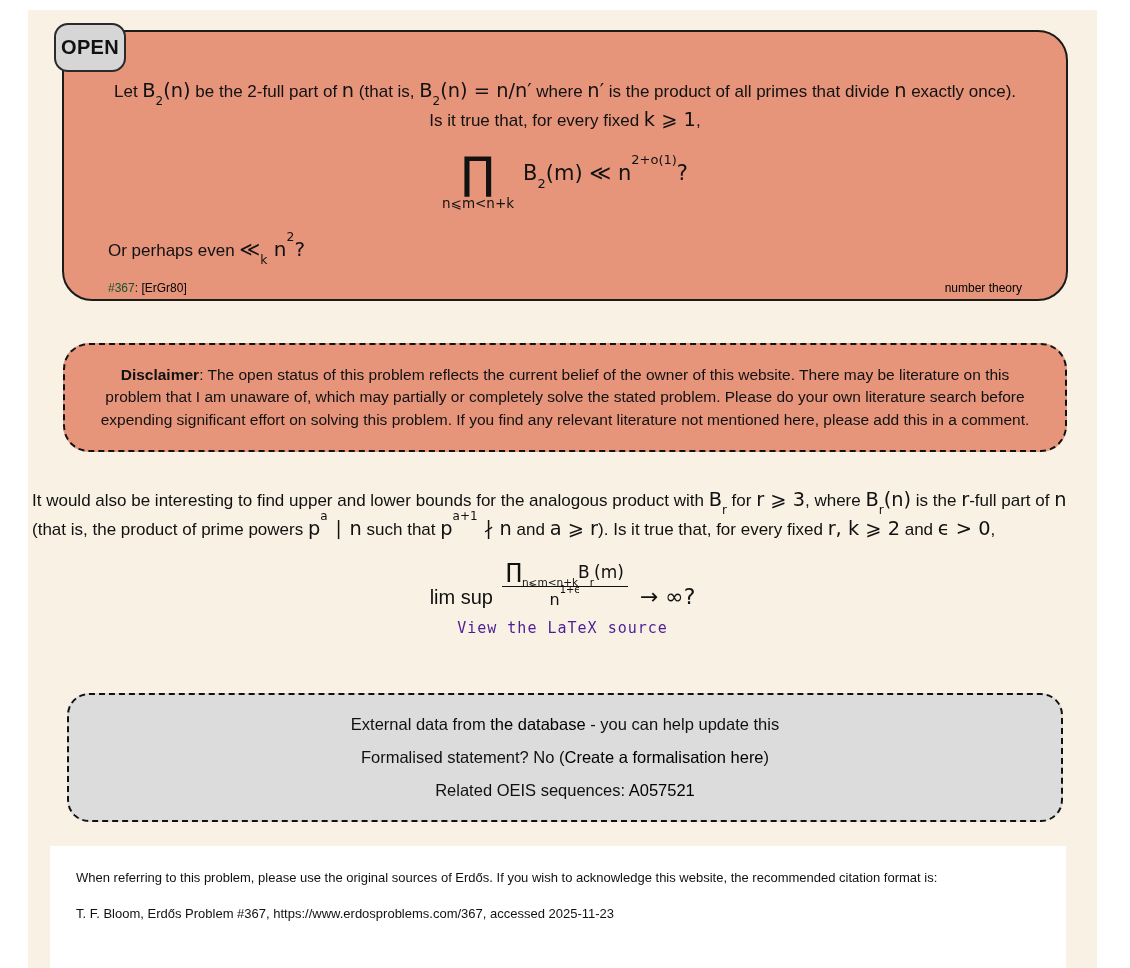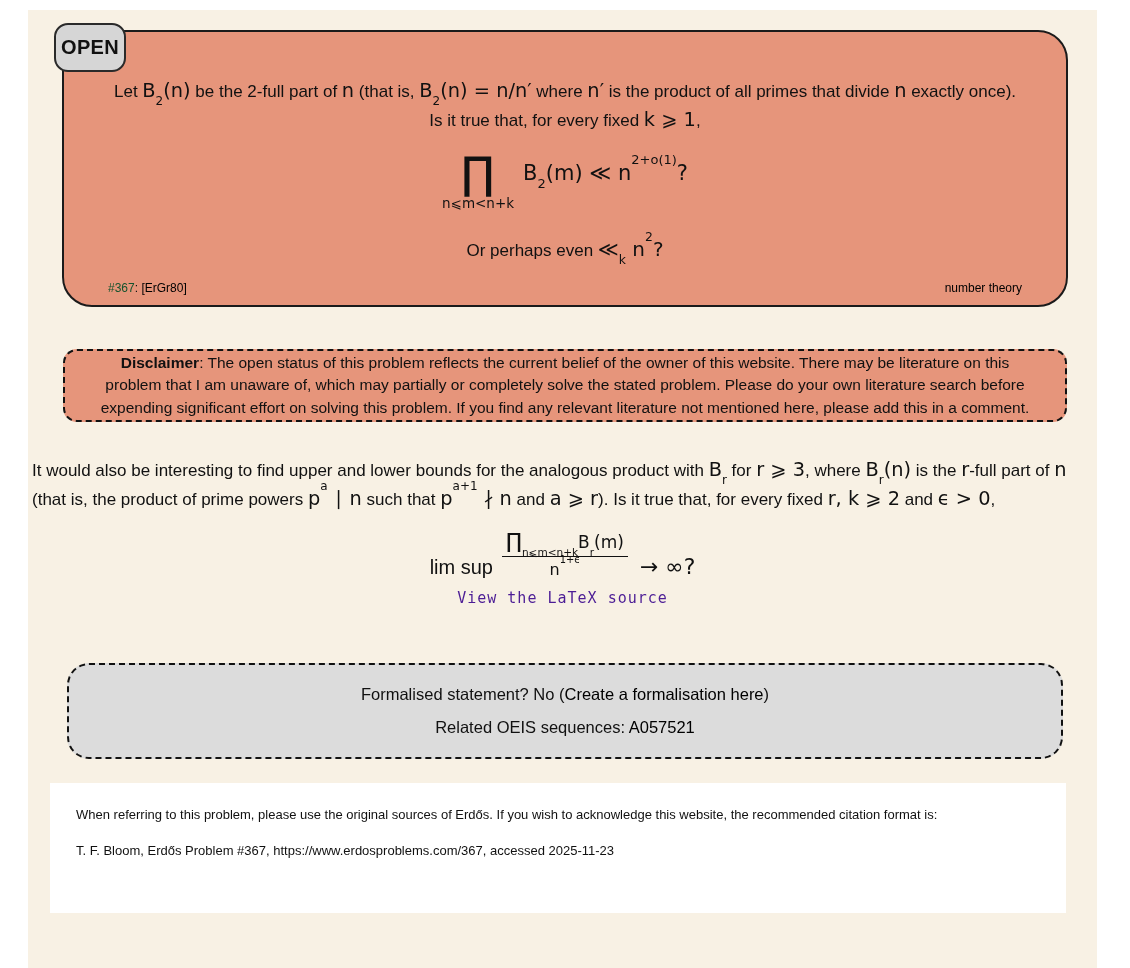--- a/index.html
+++ b/index.html
@@ -8,21 +8,21 @@
   .page { position:relative; width:1130px; height:968px; background:#ffffff; overflow:hidden; }
   .content { position:absolute; left:28px; top:10px; right:33px; bottom:0; background:#f8f1e4; }
 
   
   .problem-box {
     position:relative;
     margin:20px 29px 0 34px;
     background:#e6957b;
     border:2.5px solid #1b1b1b;
     border-radius:30px;
-    padding:44px 44px 10px 44px;
+    padding:44px 44px 4px 44px;
   }
   .open-badge {
     position:absolute; top:-9px; left:-10px;
     width:72px; height:49px;
     background:#d6d6d6;
     border:2.5px solid #2a2a2a;
     border-radius:14px;
     display:flex; align-items:center; justify-content:center;
     font-weight:bold; font-size:20px; letter-spacing:0.3px;
   }
@@ -30,34 +30,34 @@
   .math { font-family:"DejaVu Sans", sans-serif; font-size:1.14em; }
   sup { font-size:62%; position:relative; top:-0.55em; line-height:0; }
   sub { font-size:62%; position:relative; top:0.28em; line-height:0; }
 
   .formula1 { display:flex; justify-content:center; align-items:center; margin-top:18px; }
   .prod-wrap { display:inline-flex; flex-direction:column; align-items:center; font-family:"DejaVu Sans", sans-serif; }
   .prod-sym { font-size:44px; line-height:0.95; }
   .prod-limits { font-size:13.5px; margin-top:1px; }
   .f1-body { font-family:"DejaVu Sans", sans-serif; font-size:21px; margin-left:9px; transform:translateY(-9px); }
 
-  .perhaps { text-align:center; margin-top:26px; font-size:17px; }
+  .perhaps { text-align:left; margin-top:26px; font-size:17px; }
   .perhaps .math2 { font-family:"DejaVu Sans", sans-serif; font-size:20px; }
 
   .problem-footer { display:flex; justify-content:space-between; align-items:flex-end; margin-top:20px; font-size:12px; }
   a.link { color:#000000; text-decoration:none; cursor:pointer; }
   a.visited { color:#14532d; text-decoration:none; cursor:pointer; }
 
   
   .disclaimer-box {
     margin:42px 30px 0 35px;
     background:#e6957b;
     border:2.5px dashed #111;
-    border-radius:14px;
-    padding:1px 26px;
+    border-radius:26px;
+    padding:19px 26px;
     text-align:center;
     font-size:15.5px;
     line-height:1.44;
   }
   .disclaimer-box b { font-weight:bold; }
 
   
   .discussion { margin:34px 0 0 2px; padding:0 2px; font-size:17px; line-height:1.48; }
 
   .formula2 { display:flex; justify-content:center; align-items:flex-end; margin-top:16px; font-family:"DejaVu Sans", sans-serif; }
@@ -136,20 +136,21 @@
         <span class="den">n<sup>1+ϵ</sup></span>
       </span>
       <span class="f2-tail">→ ∞?</span>
     </div>
 
     <div class="latex-link-row">
       <a class="latex-link">View the LaTeX source</a>
     </div>
 
     <div class="external-box">
+      <div><span>External data from </span><a class="link">the database</a><span> - you can help update this</span></div>
       <div><span>Formalised statement? No (</span><a class="link">Create a formalisation here</a><span>)</span></div>
       <div><span>Related OEIS sequences: </span><a class="link">A057521</a><span></span></div>
     </div>
 
     <div class="citation-box">
       <div>When referring to this problem, please use the original sources of Erdős. If you wish to acknowledge this website, the recommended citation format is:</div>
       <div class="cite-line2">T. F. Bloom, Erdős Problem #367, https://www.erdosproblems.com/367, accessed 2025-11-23</div>
     </div>
 
   </div>

